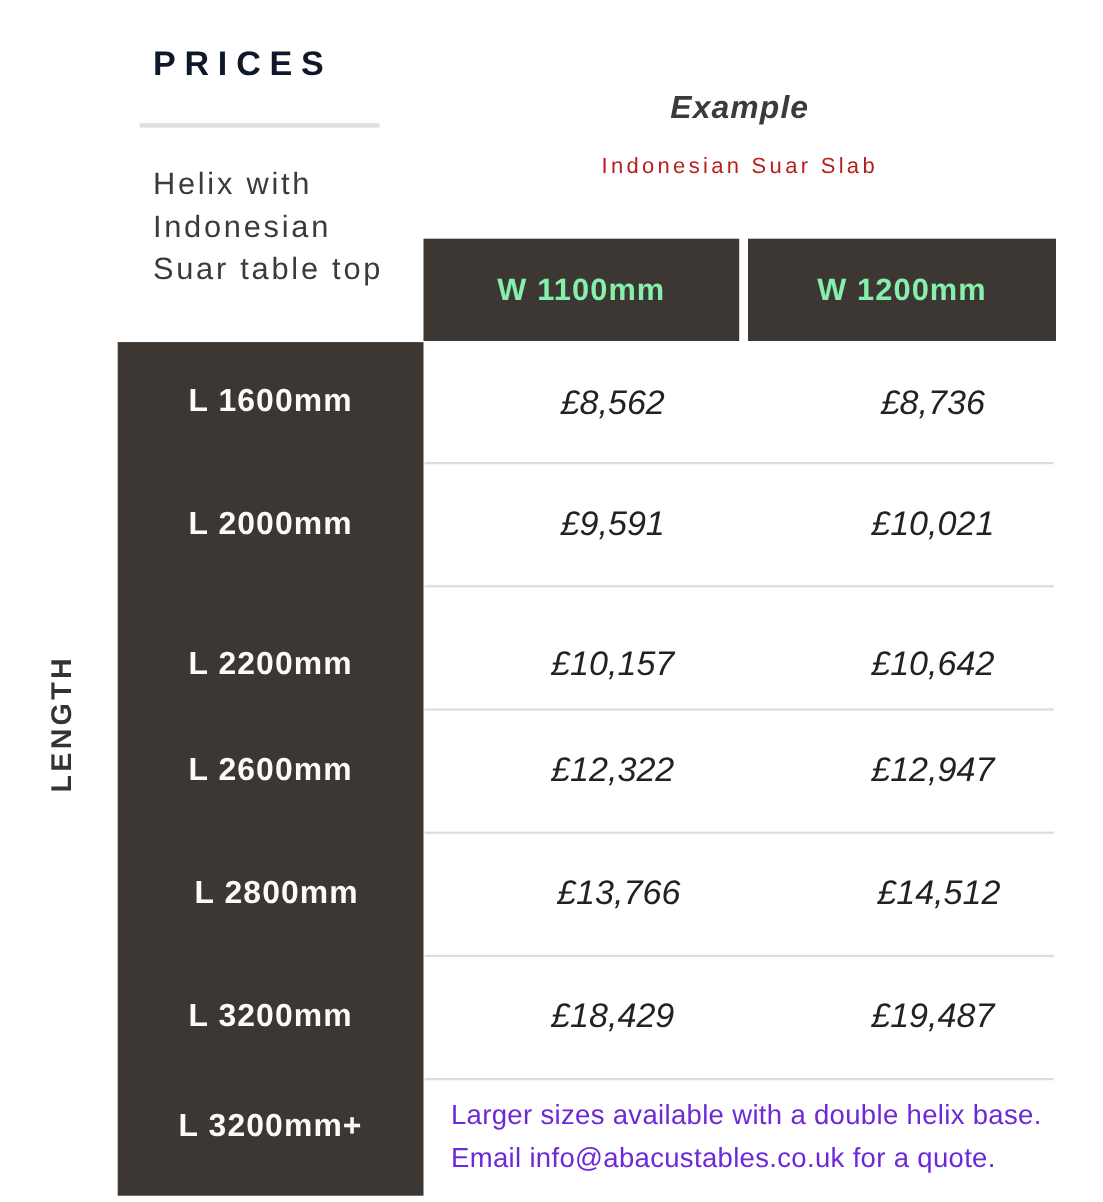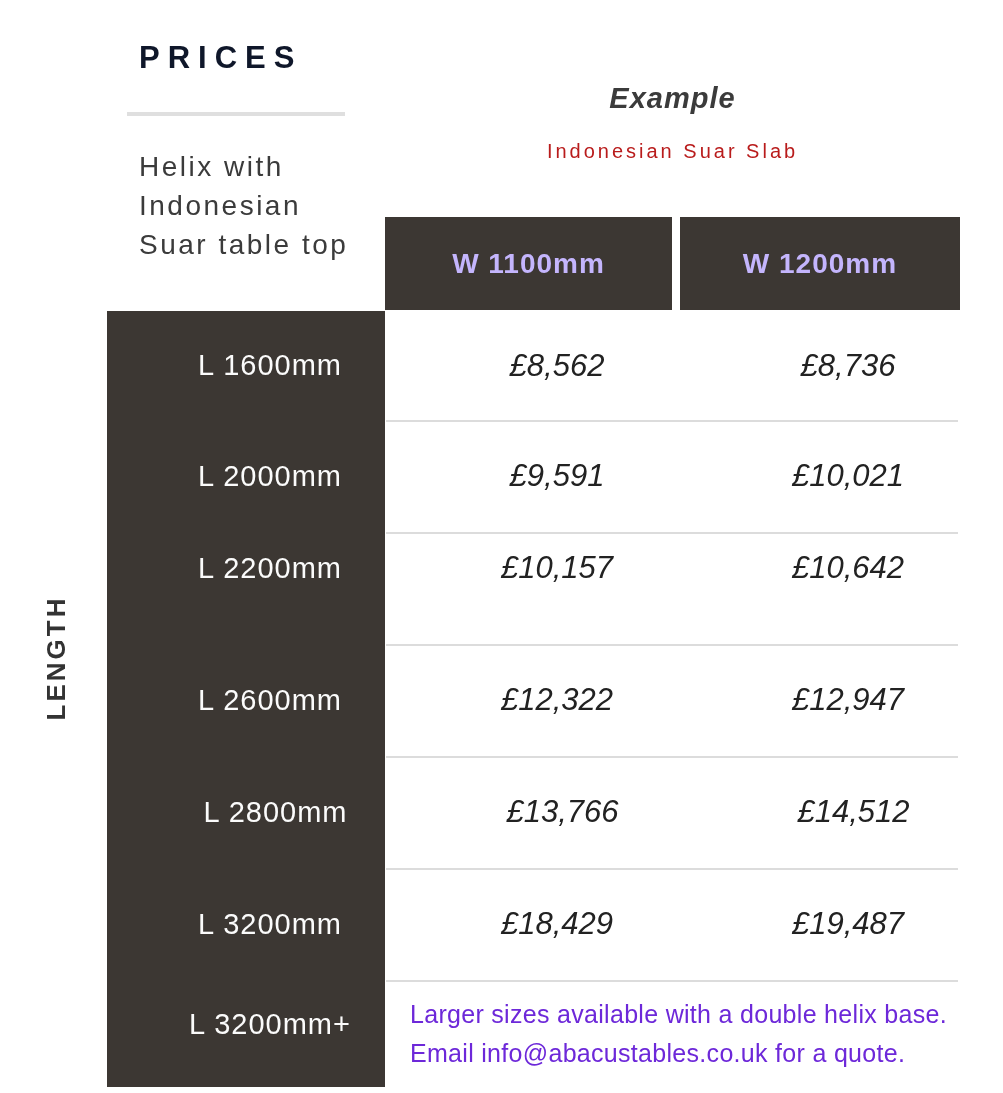--- a/index.html
+++ b/index.html
@@ -22,49 +22,49 @@
   }
   .example-heading {
     position:absolute; left:385px; top:82px; width:575px; text-align:center;
     font-size:29px; font-weight:bold; font-style:italic; letter-spacing:1px; color:#3b3b3b;
   }
   .slab-heading {
     position:absolute; left:385px; top:140px; width:575px; text-align:center;
     font-size:20px; letter-spacing:3px; color:#b91c1c;
   }
   .colhead {
-    position:absolute; top:217px; height:93px; background:var(--dark); color:#c4b5fd;
+    position:absolute; top:217px; height:93px; background:var(--dark); color:#86efac;
     display:flex; align-items:center; justify-content:center;
     font-size:28px; font-weight:bold; letter-spacing:1px;
   }
   .colhead.c0 { left:385px; width:287px; }
   .colhead.c1 { left:680px; width:280px; }
   .dark-col {
     position:absolute; left:107px; top:311px; width:278px; height:776px; background:var(--dark);
   }
   .length-label {
     position:absolute; left:56px; top:658px;
     transform:translate(-50%,-50%) rotate(-90deg); transform-origin:center;
     font-size:26px; font-weight:bold; letter-spacing:3px; color:#333333; white-space:nowrap;
   }
   .row-label {
     position:absolute; left:107px; width:278px;
     display:flex; align-items:center; justify-content:center;
-    color:#fbfbfb; font-size:29px; font-weight:normal; letter-spacing:1px;margin-left:24px;
+    color:#fbfbfb; font-size:29px; font-weight:bold; letter-spacing:1px;
   }
   .price {
     position:absolute; display:flex; align-items:center; justify-content:center;
     font-size:31px; font-style:italic; color:#222222;margin-left:28px;
   }
   .price.c0 { left:386px; width:286px; }
   .price.c1 { left:680px; width:280px; }
   .divider { position:absolute; left:386px; width:572px; height:2px; background:var(--divider); }
   .r0 { top:311px; height:109px; }
   .r1 { top:420px; height:112px; }
-  .r2 { top:512px; height:112px; }
+  .r2 { top:548px; height:112px; }
   .r3 { top:644px; height:112px; }
   .r4 { top:756px; height:112px;padding-left:11px; }
   .r5 { top:868px; height:112px; }
   .r6 { top:971px; height:107px; }
   .d1 { top:420px; } .d2 { top:532px; } .d3 { top:644px; }
   .d4 { top:756px; } .d5 { top:868px; } .d6 { top:980px; }
   .size-note {
     position:absolute; left:410px; top:980px; height:107px; width:575px;
     display:flex; flex-direction:column; justify-content:center; gap:10px;
     font-size:25px; color:#6d28d9; letter-spacing:0.3px; white-space:nowrap;

